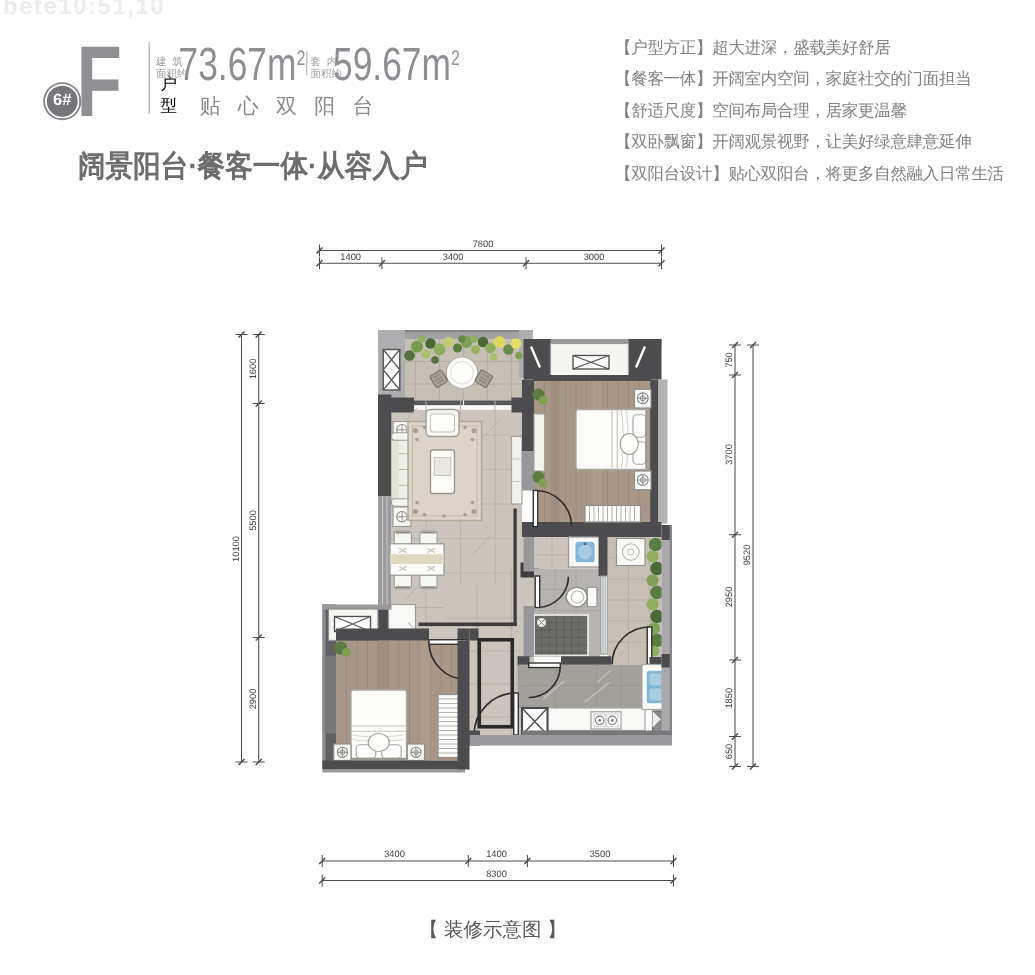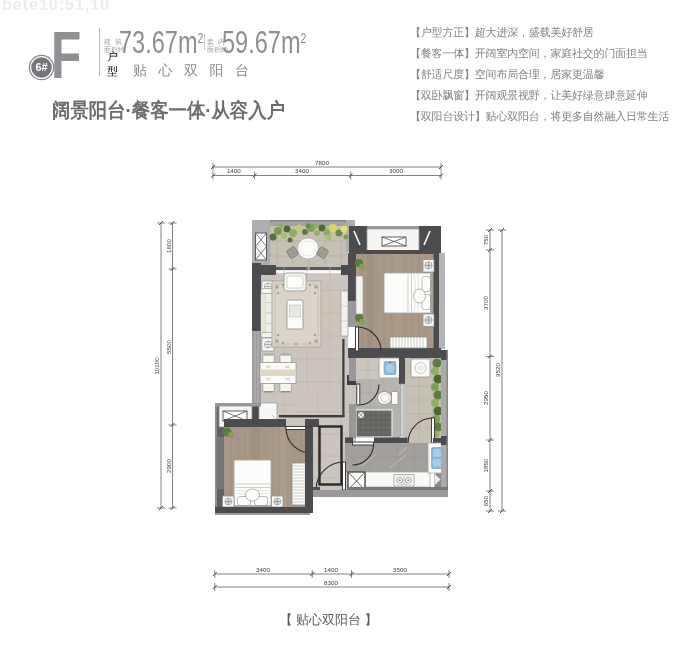--- a/index.html
+++ b/index.html
@@ -475,13 +475,13 @@
 </g>
 
 <g>
 <path d="M502 230V511 M498 230h8 M498 511h8"></path>
 <path d="M500 232l4 -4 M500 513l4 -4" stroke-width="1"></path>
 <text x="500" y="370" font-size="6.2" fill="#3e3e3e" stroke="none" text-anchor="middle" transform="rotate(-90 500 370)">9520</text>
 </g>
 </g>
 </svg>
 
-<div class="abs" style="left:0;top:611px;width:657px;text-align:center;color:#58585b;font-size:13px;">【 贴心双阳台 】</div>
+<div class="abs" style="left:0;top:611px;width:657px;text-align:center;color:#58585b;font-size:13px;">【 装修示意图 】</div>
 
 </body></html>

